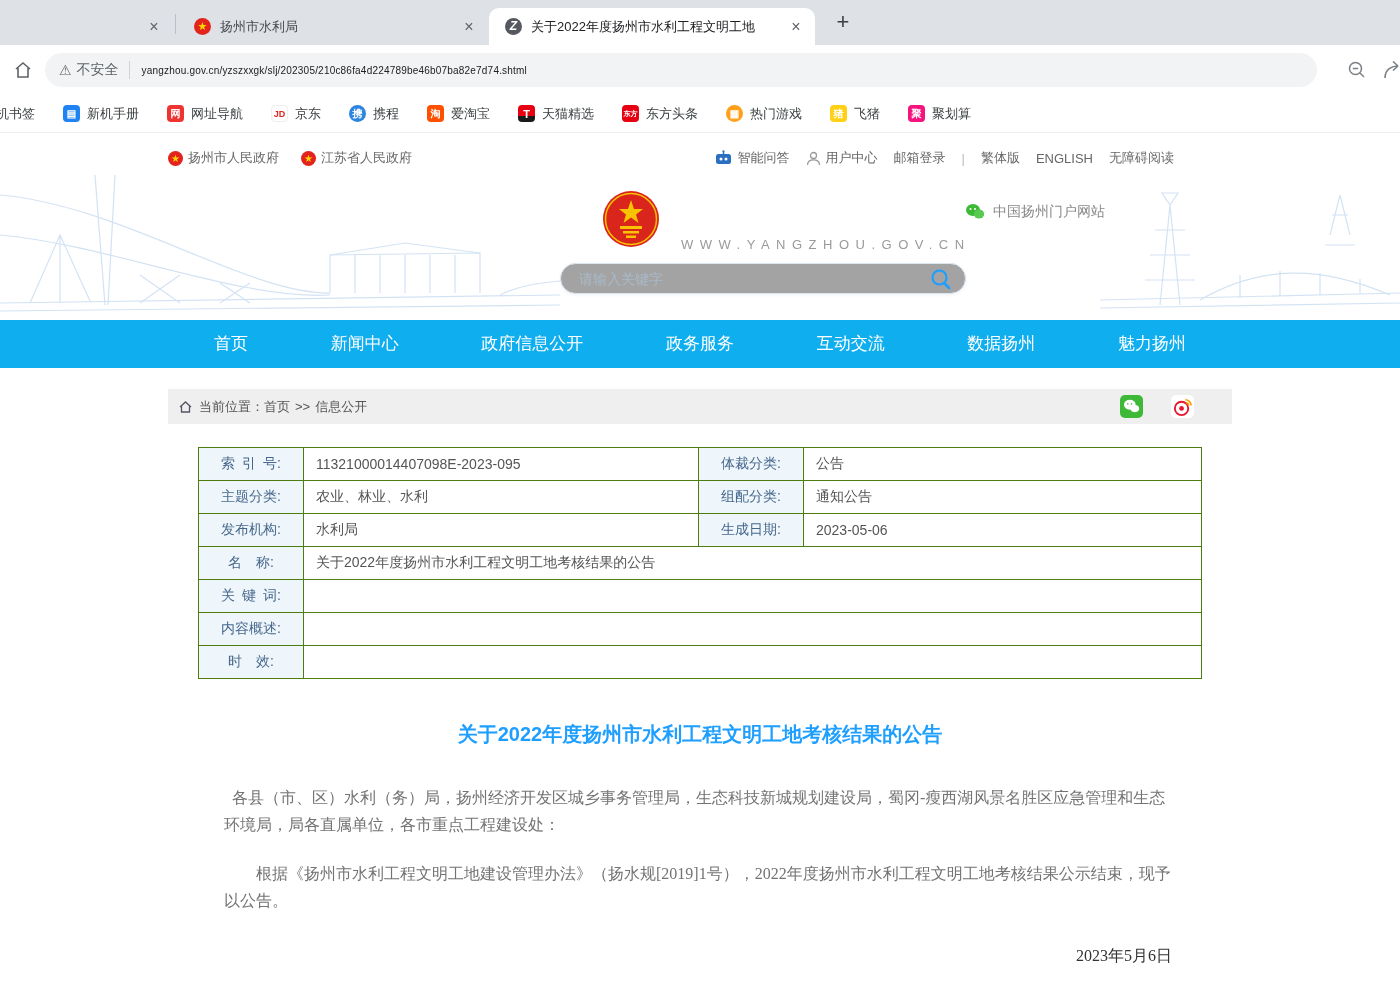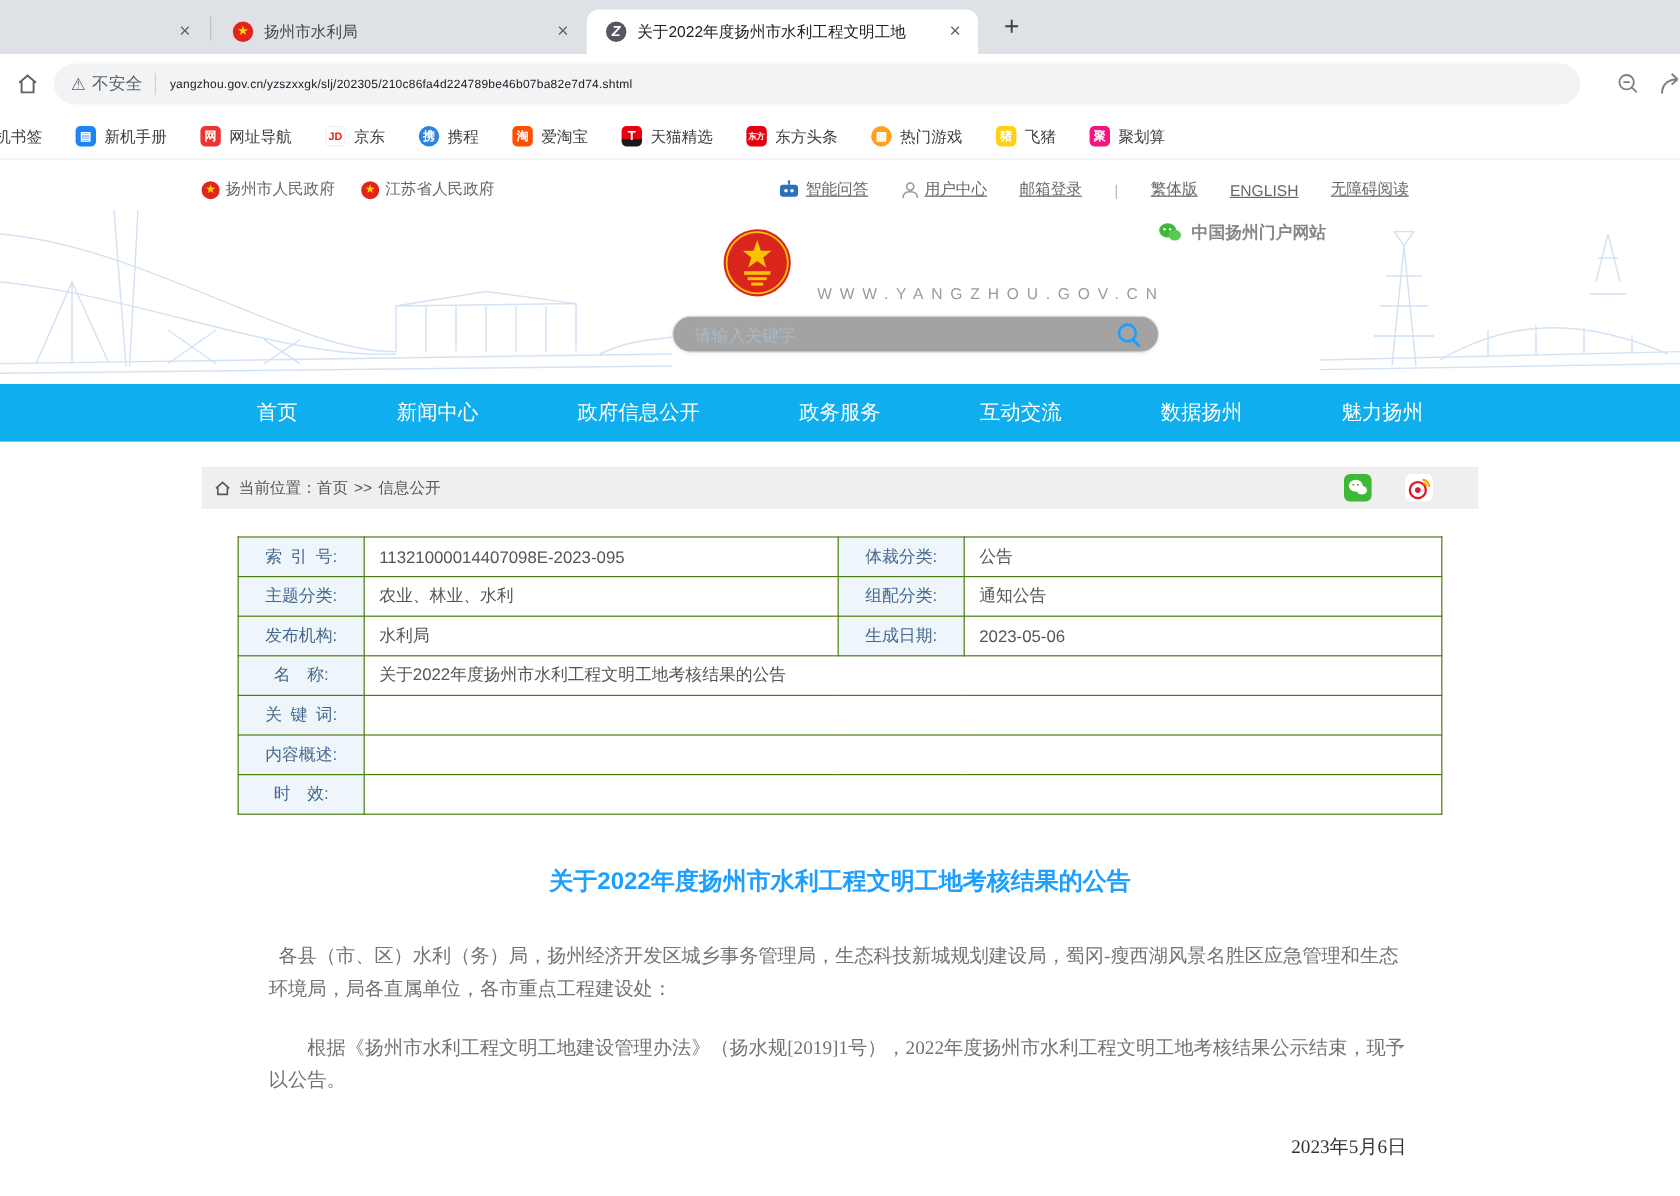--- a/index.html
+++ b/index.html
@@ -52,34 +52,34 @@
   .bmi9{background:#ffd013;}
   .bmi10{background:#f5137d;}
 
   
   .govbar { width:1064px; margin:0 auto; height:42px; padding-top:8px;
             display:flex; align-items:center; font-size:13px; color:#666; }
   .gov-left { display:flex; align-items:center; gap:22px; }
   .gov-link { display:flex; align-items:center; gap:5px; cursor:pointer; }
   .mini-emblem { width:15px; height:15px; border-radius:50%; background:#e2241d; color:#ffd400;
                  font-size:10px; line-height:15px; text-align:center; }
-  .gov-right { margin-left:auto; display:flex; align-items:center; gap:27px; padding-right:58px;text-decoration:underline; }
+  .gov-right { margin-left:auto; display:flex; align-items:center; gap:16px; padding-right:58px; }
   .gov-right span { cursor:pointer; }
   .gdiv { color:#bbb; cursor:default !important; }
 
   
   .header { position:relative; width:1400px; height:145px; background:#fff; overflow:hidden; }
   .art { position:absolute; top:0; opacity:.85; }
   .art-left{ left:0; } .art-right{ right:0; }
   .emblem-big { position:absolute; left:602px; top:15px; }
   .site-name { position:absolute; left:678px; top:16px; font-size:38px; font-weight:bold;
                color:#d0121b; letter-spacing:2px; font-family:"Liberation Serif", serif; }
   .site-domain { position:absolute; left:681px; top:62px; font-size:13px; color:#9a9a9a; letter-spacing:6.5px; }
-  .portal { position:absolute; left:965px; top:10px; display:flex; align-items:center; gap:8px;
-            font-size:14px; color:#888;font-weight:bold; }
+  .portal { position:absolute; left:965px; top:28px; display:flex; align-items:center; gap:8px;
+            font-size:14px; color:#888; }
   .searchbox { position:absolute; left:560px; top:88px; width:406px; height:31px; background:#a3a3a3;
                border:1px solid #dde6ef; border-radius:16px; box-shadow:0 1px 3px rgba(120,150,190,.12);
                display:flex; align-items:center; padding:0 12px 0 18px; }
   .searchbox input { flex:1; border:none; outline:none; font-size:14px; color:#456;
                      font-family:"Liberation Sans",sans-serif; background:transparent; }
   .searchbox input::placeholder { color:#a9bac8; }
 
   
   .nav { width:1400px; height:48px; background:#0faeef; }
   .nav-inner { width:1064px; margin:0 auto; height:48px; display:flex; align-items:center;

